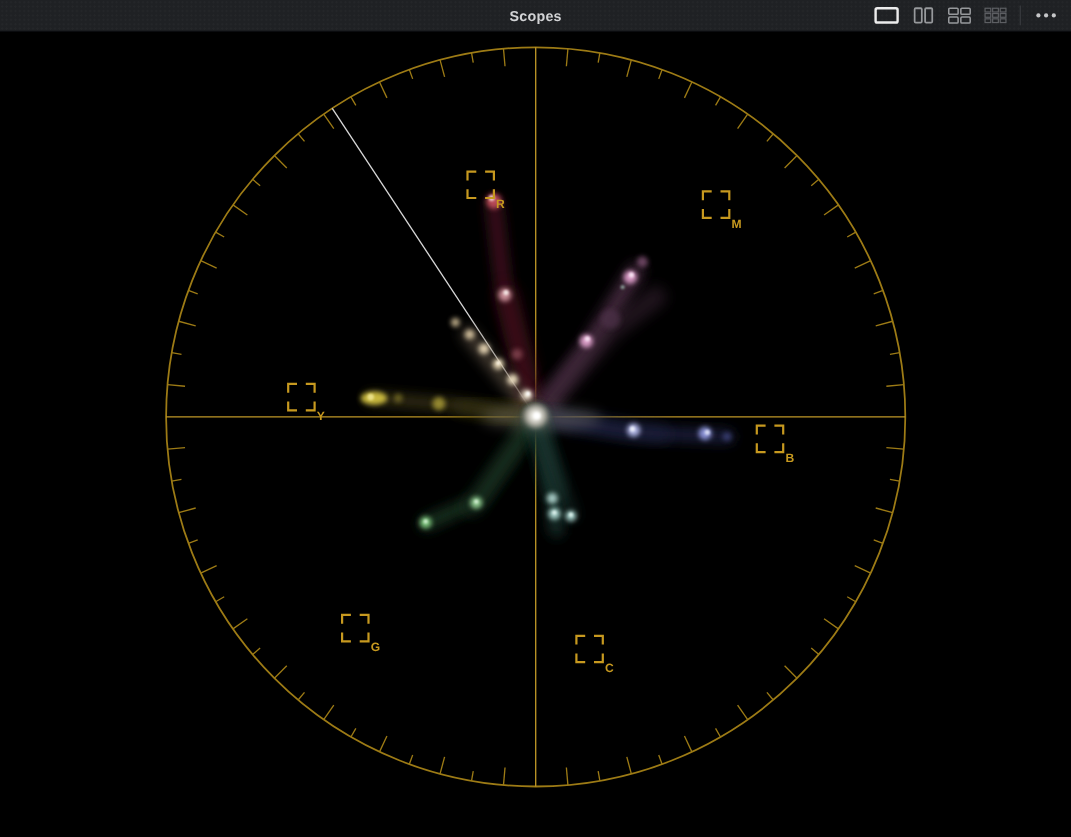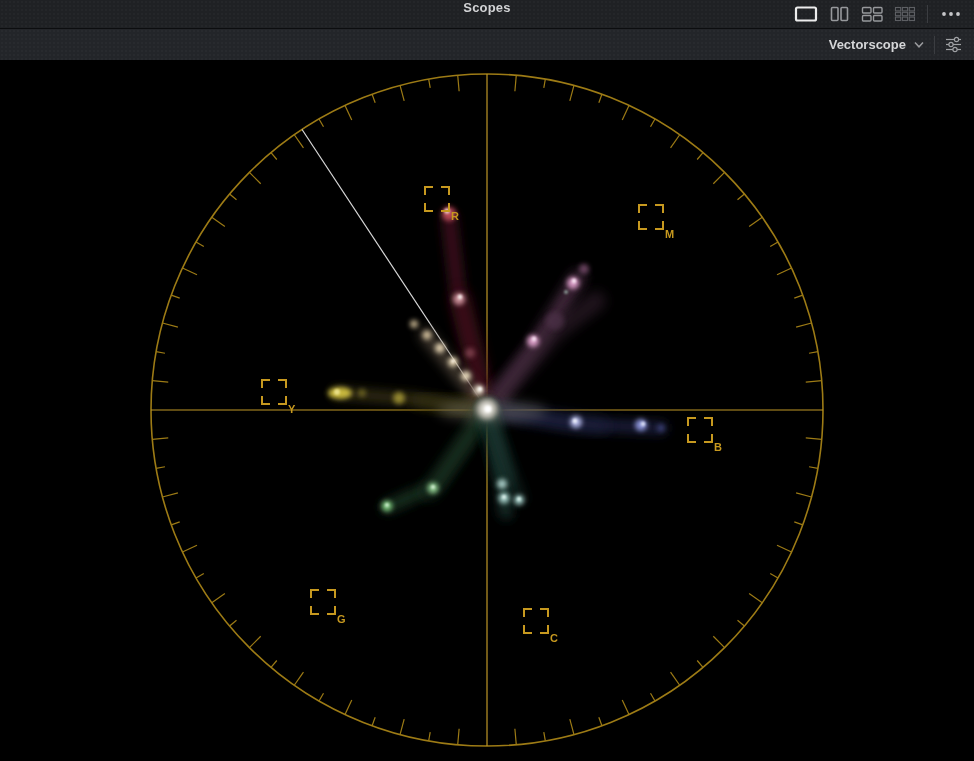--- a/index.html
+++ b/index.html
@@ -1,19 +1,19 @@
 <!DOCTYPE html>
 <html><head>
 <meta charset="utf-8">
 <style>
   html,body{margin:0;padding:0;}
   body{width:974px;height:761px;background:#000;font-family:"Liberation Sans",sans-serif;overflow:hidden;}
   .window{width:100%;height:100%;display:flex;flex-direction:column;box-sizing:border-box;}
 
-  .titlebar{flex:0 0 28px;height:28px;background:#1f2124;position:relative;display:flex;border-bottom:1px solid #0c0d0f;
+  .titlebar{flex:0 0 28px;height:28px;background:#1f2124;position:relative;display:flex;align-items:center;border-bottom:1px solid #0c0d0f;
     background-image:radial-gradient(rgba(255,255,255,.022) 1px, transparent 1px);background-size:4px 4px;}
   .title{position:absolute;left:0;right:0;text-align:center;color:#d2d3d5;font-size:13px;font-weight:bold;letter-spacing:.2px;}
   .tb-right{margin-left:auto;display:flex;align-items:center;gap:2px;padding-right:7px;position:relative;z-index:1;}
   .icon-btn{background:transparent;border:none;padding:2px 4px;display:flex;align-items:center;justify-content:center;cursor:default;}
   .vsep{width:1px;height:18px;background:#3b3d41;margin:0 5px;}
 
   .toolbar{flex:0 0 31px;height:31px;background:#232529;display:flex;align-items:center;justify-content:flex-end;padding-right:7px;
     background-image:radial-gradient(rgba(255,255,255,.022) 1px, transparent 1px);background-size:4px 4px;}
   .mode{display:flex;align-items:center;gap:7px;color:#d5d6d8;font-size:13px;font-weight:bold;padding:2px 4px;cursor:default;background:transparent;border:none;}
 
@@ -66,41 +66,20 @@
       <button class="icon-btn">
         <svg width="24" height="10" viewBox="0 0 24 10">
           <circle cx="5" cy="5" r="1.9" fill="#c6c7c9"></circle>
             <circle cx="12" cy="5" r="1.9" fill="#c6c7c9"></circle>
             <circle cx="19" cy="5" r="1.9" fill="#c6c7c9"></circle>
         </svg>
       </button>
     </div>
   </div>
 
-  <div class="toolbar">
-    <button class="mode">
-      <span>Vectorscope</span>
-      <svg width="12" height="8" viewBox="0 0 12 8">
-        <path d="M2,1.5 L6,5.8 L10,1.5" fill="none" stroke="#9a9b9e" stroke-width="1.5"></path>
-      </svg>
-    </button>
-    <div class="vsep"></div>
-    <button class="icon-btn">
-      <svg width="19" height="17" viewBox="0 0 19 17">
-        <g stroke="#9fa1a4" stroke-width="1.2" fill="#232529">
-          <line x1="2" y1="3.5" x2="17" y2="3.5"></line>
-            <circle cx="12.5" cy="3.5" r="2.1"></circle>
-          <line x1="2" y1="8.5" x2="17" y2="8.5"></line>
-            <circle cx="7" cy="8.5" r="2.1"></circle>
-          <line x1="2" y1="13.5" x2="17" y2="13.5"></line>
-            <circle cx="11" cy="13.5" r="2.1"></circle>
-        </g>
-      </svg>
-    </button>
-  </div>
 
   <div class="scope-area">
     <svg id="scope-svg" width="974" height="702" viewBox="0 59 974 702">
         <defs>
           <filter id="fh" x="-80%" y="-80%" width="260%" height="260%">
             <feGaussianBlur stdDeviation="6"></feGaussianBlur>
           </filter>
           <filter id="fs" x="-80%" y="-80%" width="260%" height="260%">
             <feGaussianBlur stdDeviation="2.4"></feGaussianBlur>
           </filter>

